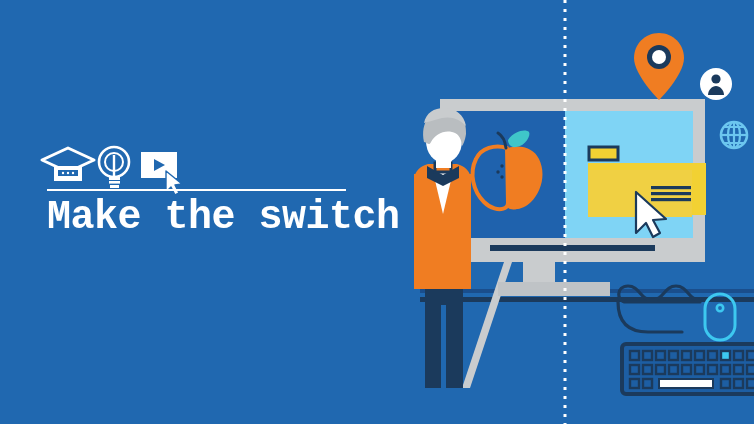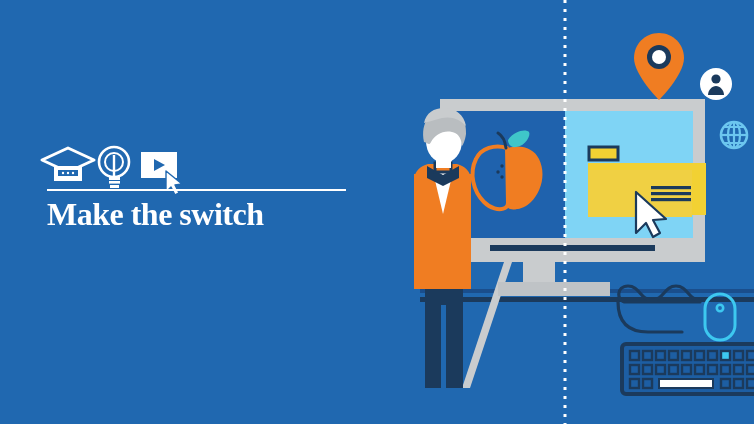--- a/index.html
+++ b/index.html
@@ -21,23 +21,23 @@
     position: absolute;
     left: 0;
     top: 0;
     width: 754px;
     height: 424px;
   }
   .headline {
     position: absolute;
     left: 47px;
     top: 198px;
-    font-family: Liberation Serif, serif;
+    font-family: Liberation Mono, monospace;
     font-weight: bold;
-    font-size: 32px;
+    font-size: 40px;
     letter-spacing: -0.5px;
     color: #ffffff;
     line-height: 1;
     white-space: nowrap;
   }
   .rule {
     position: absolute;
     left: 47px;
     top: 189px;
     width: 299px;

